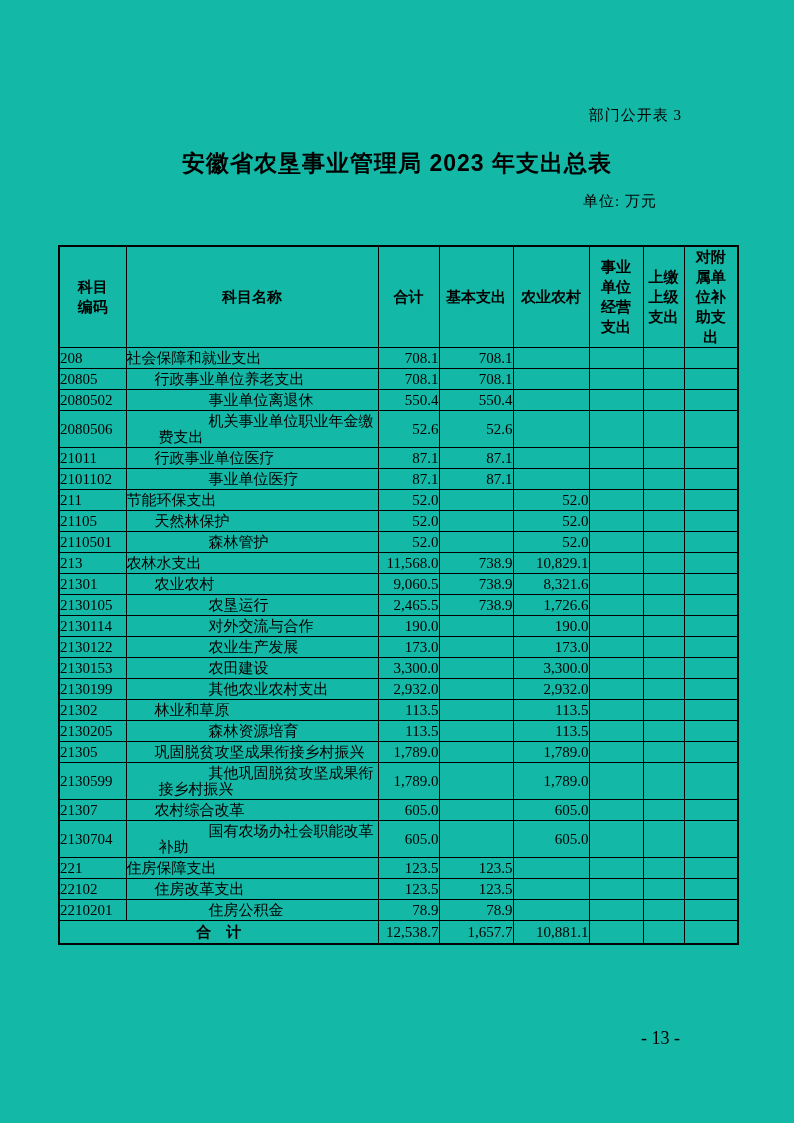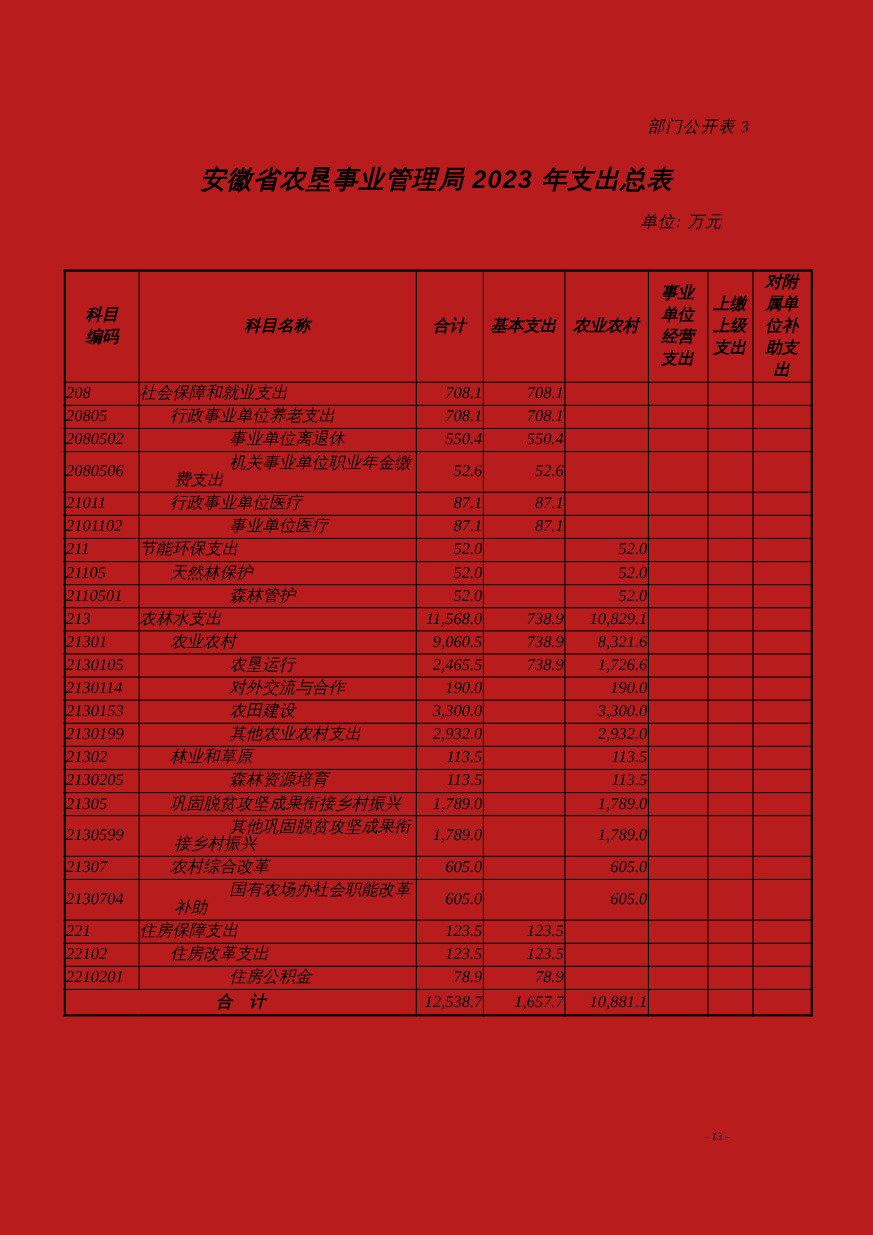--- a/index.html
+++ b/index.html
@@ -4,21 +4,21 @@
 <style>
   * { margin: 0; padding: 0; box-sizing: border-box; }
   html, body { background: #ffffff; }
   body {
     width: 794px; height: 1123px;
     font-family: "Liberation Serif", "DejaVu Serif", serif;
     color: #000;
     position: relative;
     overflow: hidden;
   }
-  .page { position: absolute; inset: 0; background: #b91c1c; font-style: italic; }
+  .page { position: absolute; inset: 0; background: #14b8a6; }
 
   .doc-label {
     position: absolute; top: 106px; right: 112px;
     font-size: 15px; letter-spacing: 1px;
   }
   .title {
     position: absolute; top: 148px; left: 0; width: 100%;
     text-align: center;
     font-family: "Liberation Sans", "DejaVu Sans", sans-serif;
     font-size: 23px; font-weight: bold; letter-spacing: 1px;
@@ -58,21 +58,21 @@
   td.num { text-align: right; padding-right: 7px; font-size: 13.5px; }
 
   tr.total-row { height: 23px; }
   td.total-label {
     font-family: "Liberation Sans", "DejaVu Sans", sans-serif;
     font-weight: bold; text-align: center; font-size: 16px;
   }
 
   .page-number {
     position: absolute; top: 1028px; left: 641px;
-    font-size: 10px;
+    font-size: 18px;
   }
 </style>
 </head>
 <body>
 
 <div class="page">
 
   <div class="doc-label">部门公开表 3</div>
 
   <div class="title">安徽省农垦事业管理局 2023 年支出总表</div>
@@ -236,20 +236,30 @@
           <td class="code">2130114</td>
           <td class="name indent-2">对外交流与合作</td>
           <td class="num">190.0</td>
           <td class="num"></td>
           <td class="num">190.0</td>
           <td class="num"></td>
           <td class="num"></td>
           <td class="num"></td>
         </tr>
         <tr>
+          <td class="code">2130122</td>
+          <td class="name indent-2">农业生产发展</td>
+          <td class="num">173.0</td>
+          <td class="num"></td>
+          <td class="num">173.0</td>
+          <td class="num"></td>
+          <td class="num"></td>
+          <td class="num"></td>
+        </tr>
+        <tr>
           <td class="code">2130153</td>
           <td class="name indent-2">农田建设</td>
           <td class="num">3,300.0</td>
           <td class="num"></td>
           <td class="num">3,300.0</td>
           <td class="num"></td>
           <td class="num"></td>
           <td class="num"></td>
         </tr>
         <tr>

